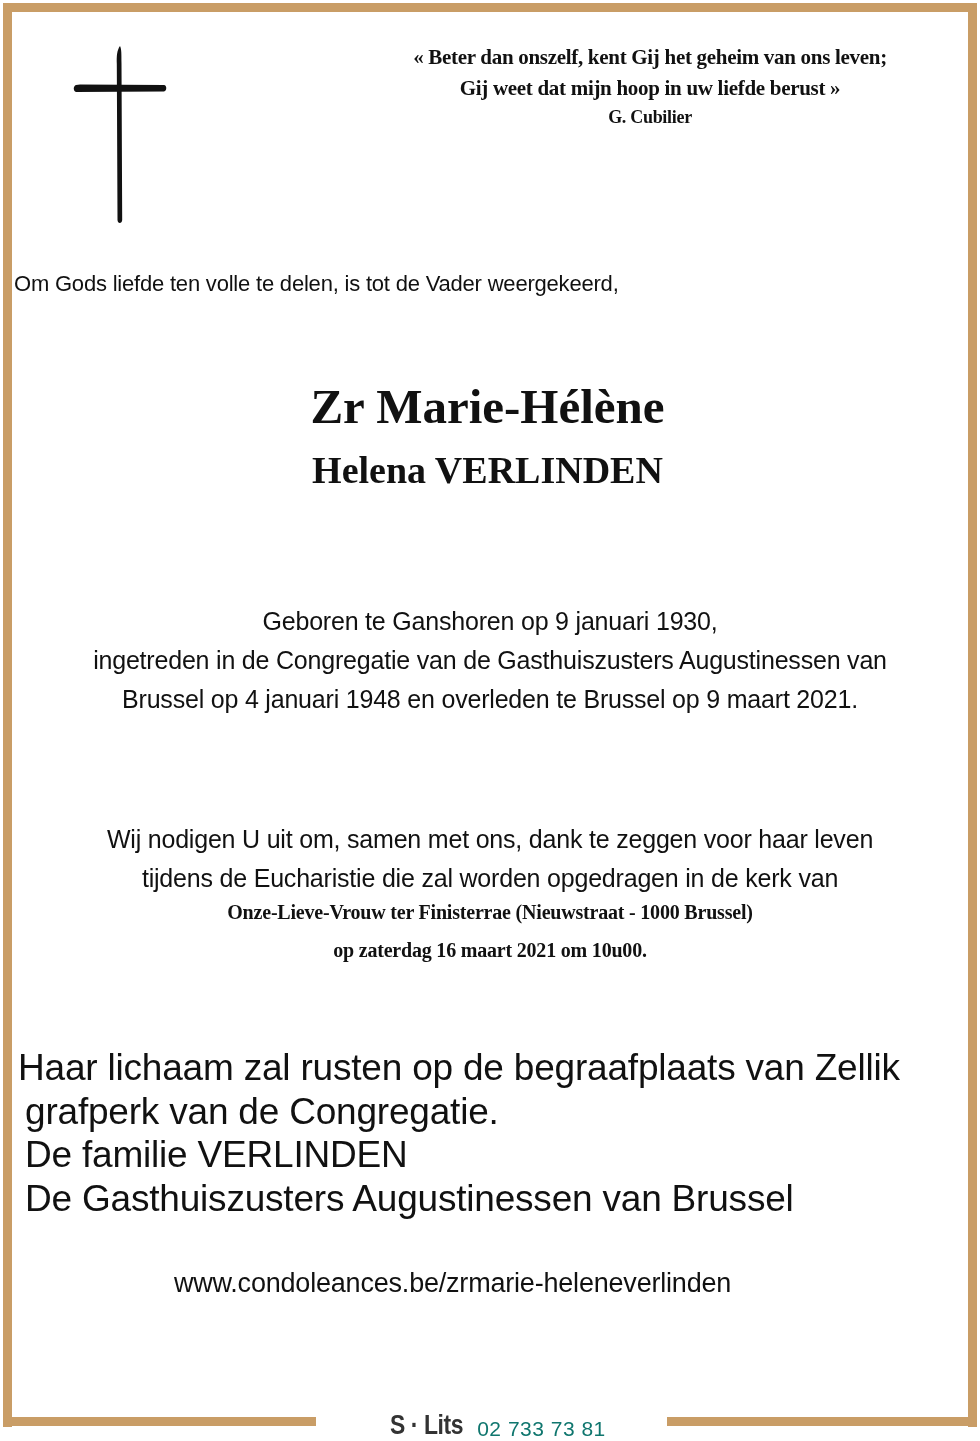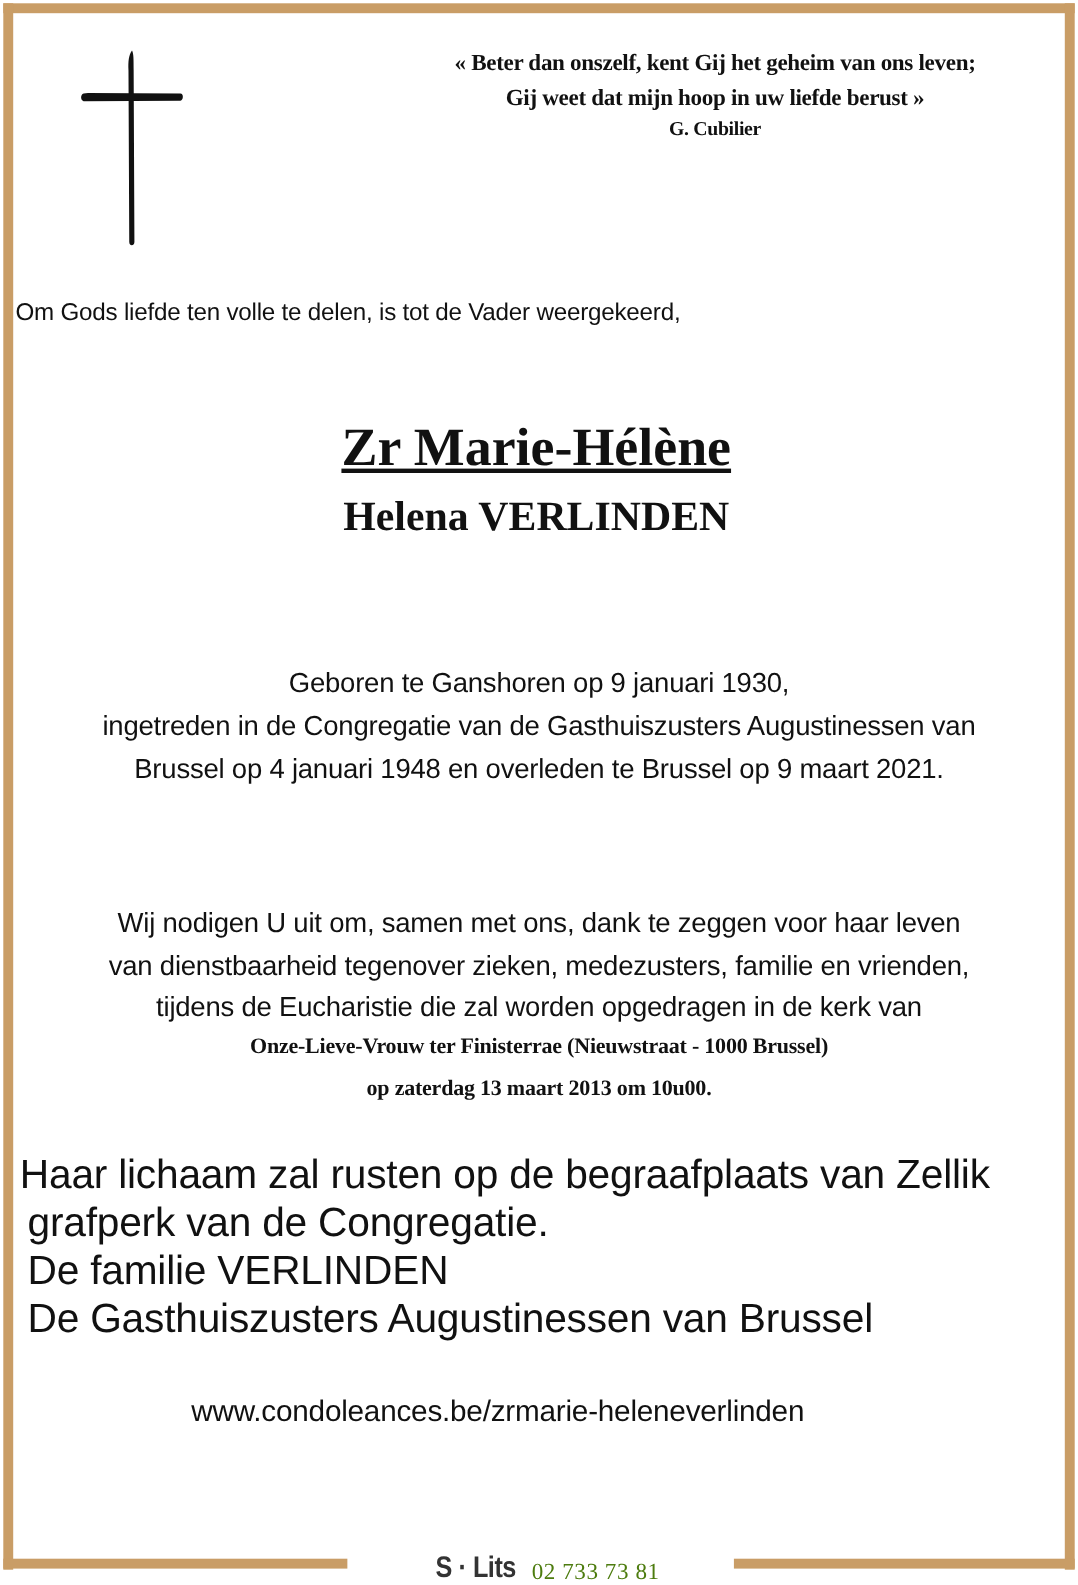--- a/index.html
+++ b/index.html
@@ -67,21 +67,20 @@
     .name-1 {
       position: absolute;
       left: 0;
       top: 378px;
       width: 975px;
       text-align: center;
       font-family: "Liberation Serif", "DejaVu Serif", serif;
       font-weight: bold;
       font-size: 49px;
       line-height: 58px;
-      text-decoration: underline;
     }
     .name-2 {
       position: absolute;
       left: 0;
       top: 446px;
       width: 975px;
       text-align: center;
       font-family: "Liberation Serif", "DejaVu Serif", serif;
       font-weight: bold;
       font-size: 38px;
@@ -159,23 +158,23 @@
     .logo-brand {
       font-family: "Liberation Sans", "DejaVu Sans", sans-serif;
       font-weight: bold;
       font-size: 27px;
       color: #333333;
       letter-spacing: -0.5px;
       transform: scaleX(0.85);
       transform-origin: right center;
     }
     .logo-phone {
-      font-family: Liberation Serif, serif;
+      font-family: Liberation Sans, sans-serif;
       font-size: 21px;
-      color: #4d7c0f;
+      color: #0f766e;
       letter-spacing: 0.5px;
     }
   </style>
 </head>
 <body>
 
 <div class="frame-top"></div>
 <div class="frame-left"></div>
 <div class="frame-right"></div>
 <div class="frame-bottom-left"></div>
@@ -200,24 +199,23 @@
 <div class="name-2">Helena VERLINDEN</div>
 
 <div class="bio sans">
   <div>Geboren te Ganshoren op 9 januari 1930,</div>
   <div>ingetreden in de Congregatie van de Gasthuiszusters Augustinessen van</div>
   <div>Brussel op 4 januari 1948 en overleden te Brussel op 9 maart 2021.</div>
 </div>
 
 <div class="invite sans">
   <div>Wij nodigen U uit om, samen met ons, dank te zeggen voor haar leven</div>
-  <div>van dienstbaarheid tegenover zieken, medezusters, familie en vrienden,</div>
   <div>tijdens de Eucharistie die zal worden opgedragen in de kerk van</div>
   <div class="bold-serif church">Onze-Lieve-Vrouw ter Finisterrae (Nieuwstraat - 1000 Brussel)</div>
-  <div class="bold-serif">op zaterdag 13 maart 2013 om 10u00.</div>
+  <div class="bold-serif">op zaterdag 16 maart 2021 om 10u00.</div>
 </div>
 
 <div class="burial sans">
   <div>Haar lichaam zal rusten op de begraafplaats van Zellik</div>
   <div class="indent">grafperk van de Congregatie.</div>
   <div class="indent">De familie VERLINDEN</div>
   <div class="indent">De Gasthuiszusters Augustinessen van Brussel</div>
 </div>
 
 <div class="contact sans">

